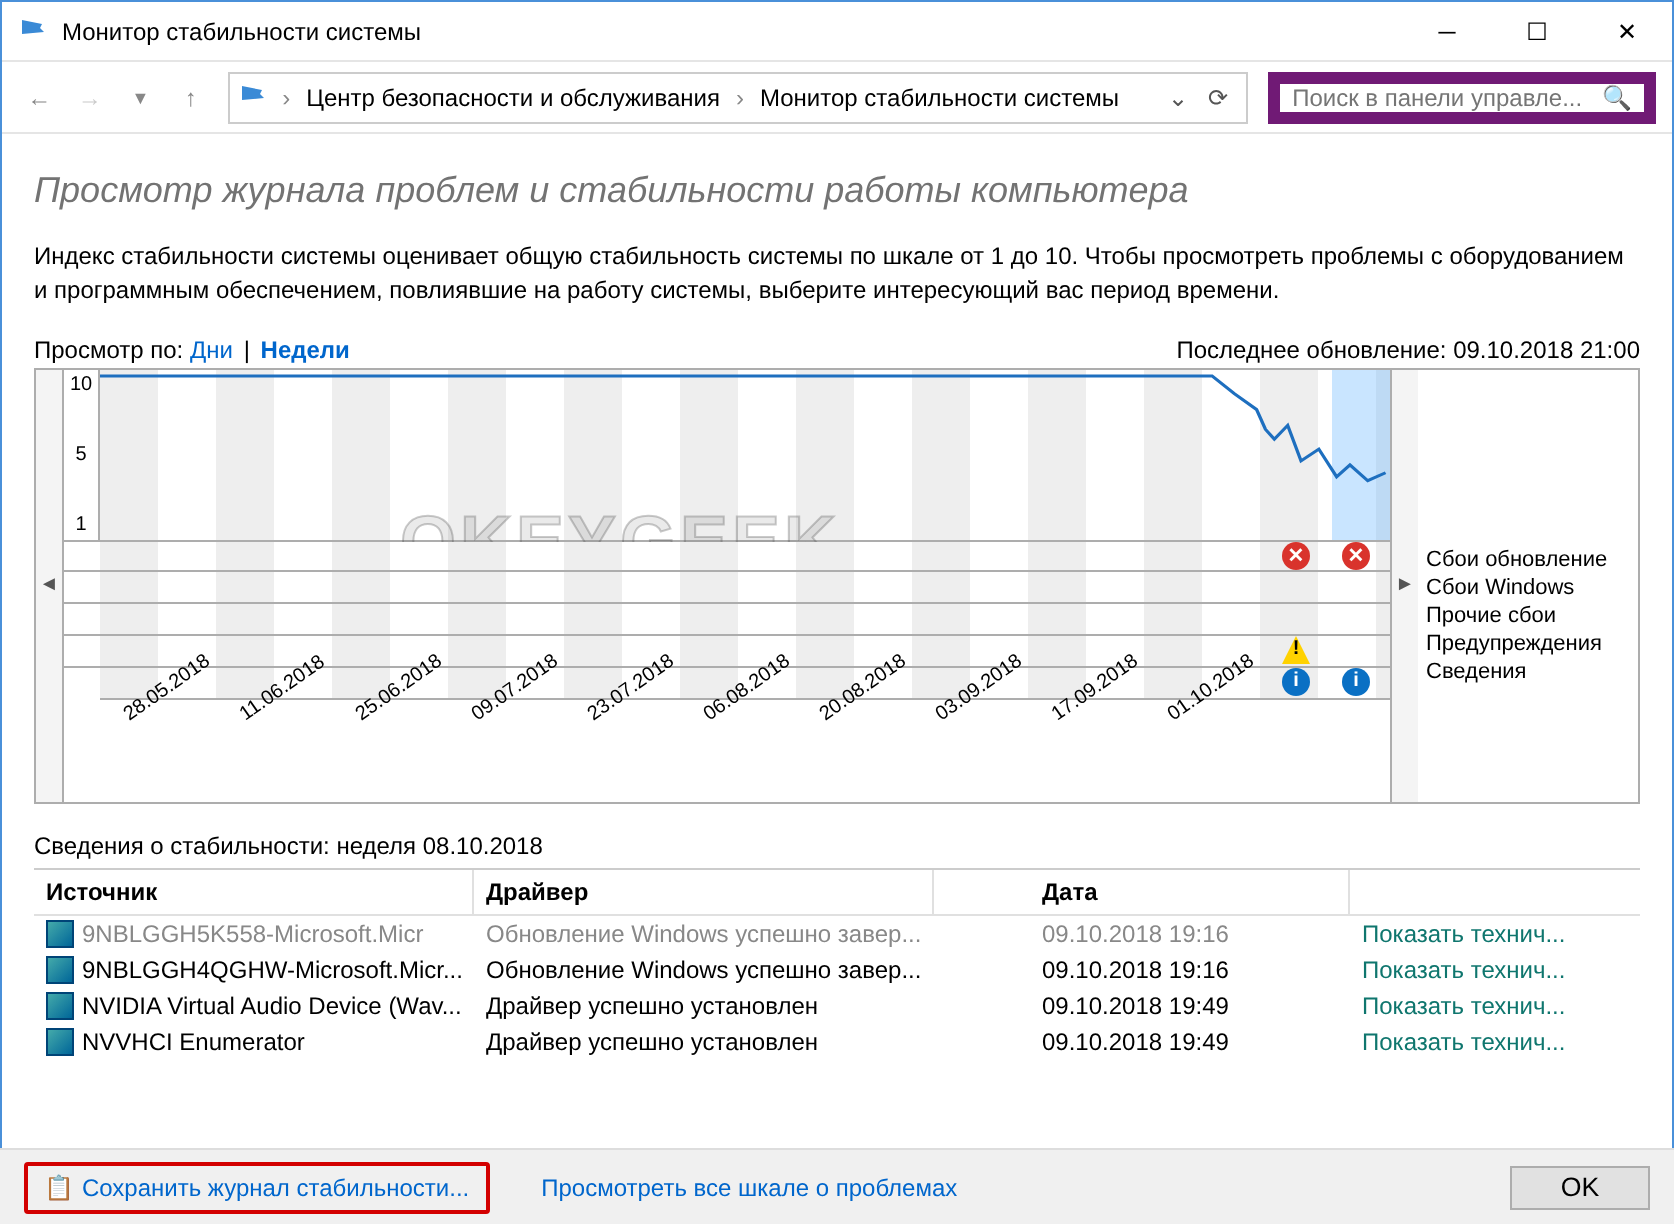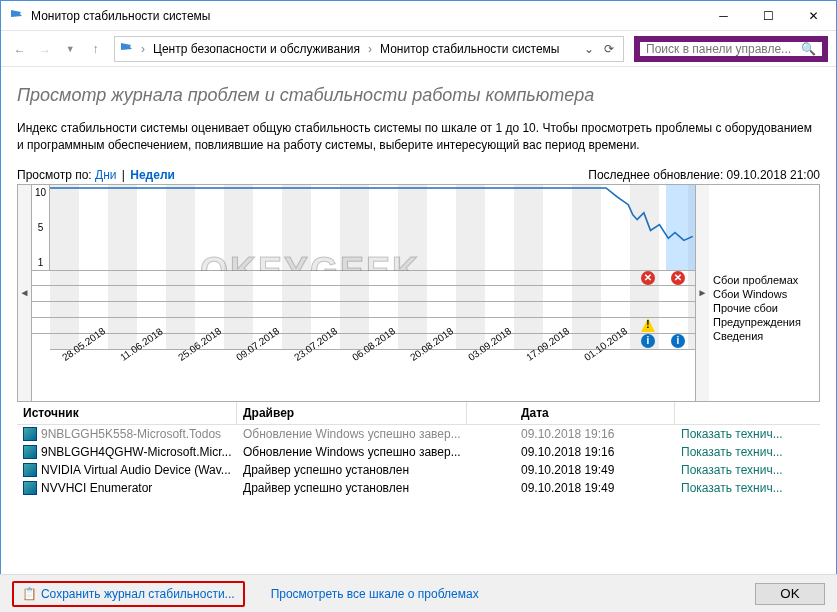--- a/index.html
+++ b/index.html
@@ -170,39 +170,40 @@
         <span class="tick" style="left:300px">06.08.2018</span>
         <span class="tick" style="left:358px">20.08.2018</span>
         <span class="tick" style="left:416px">03.09.2018</span>
         <span class="tick" style="left:474px">17.09.2018</span>
         <span class="tick" style="left:532px">01.10.2018</span>
       </div>
     </div>
     <div class="scrollbtn r">►</div>
     <div class="legend">
       <div style="height:86px"></div>
-      <div>Сбои проблемах</div>
+      <div>Сбои обновление</div>
       <div>Сбои Windows</div>
       <div>Прочие сбои</div>
       <div>Предупреждения</div>
       <div>Сведения</div>
     </div>
   </div>
 
+  <div class="detailhdr">Сведения о стабильности: неделя 08.10.2018</div>
 
   <div class="table">
     <div class="hdr">
       <div class="col c1">Источник</div>
       <div class="col c2">Драйвер</div>
       <div class="col c3">Дата</div>
     </div>
     <div class="row" style="color:#888">
       <div class="col c1">
           <span class="rowicon"></span>
-          <span>9NBLGGH5K558-Microsoft.Todos</span>
+          <span>9NBLGGH5K558-Microsoft.Micr</span>
         </div>
       <div class="col c2">Обновление Windows успешно завер...</div>
       <div class="col c3">09.10.2018 19:16</div>
       <div class="col c4"><a href="#">Показать технич...</a></div>
     </div>
     <div class="row">
       <div class="col c1">
           <span class="rowicon"></span>
           <span>9NBLGGH4QGHW-Microsoft.Micr...</span>
         </div>

